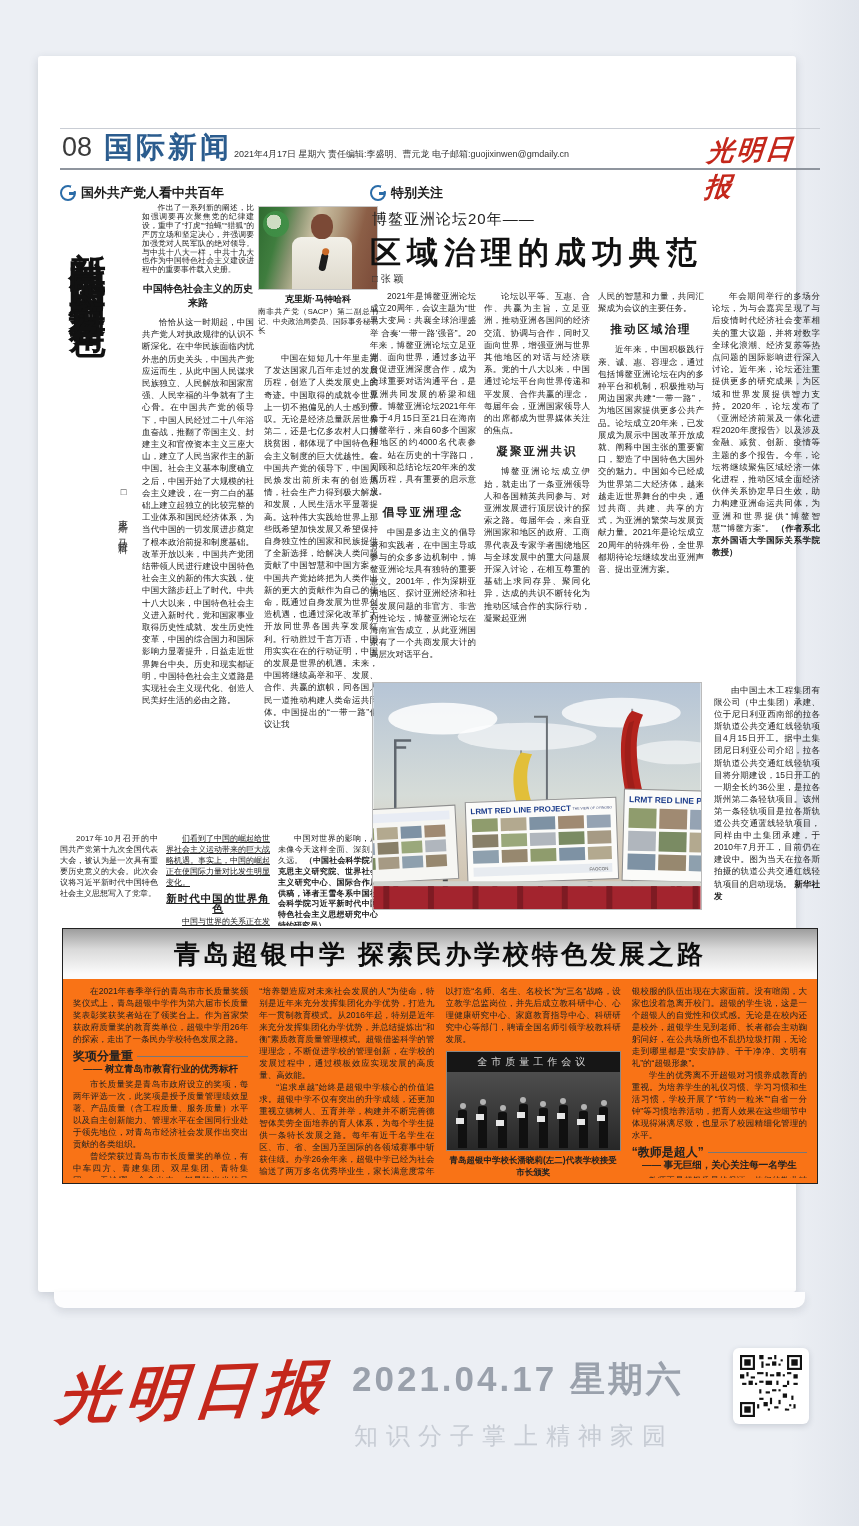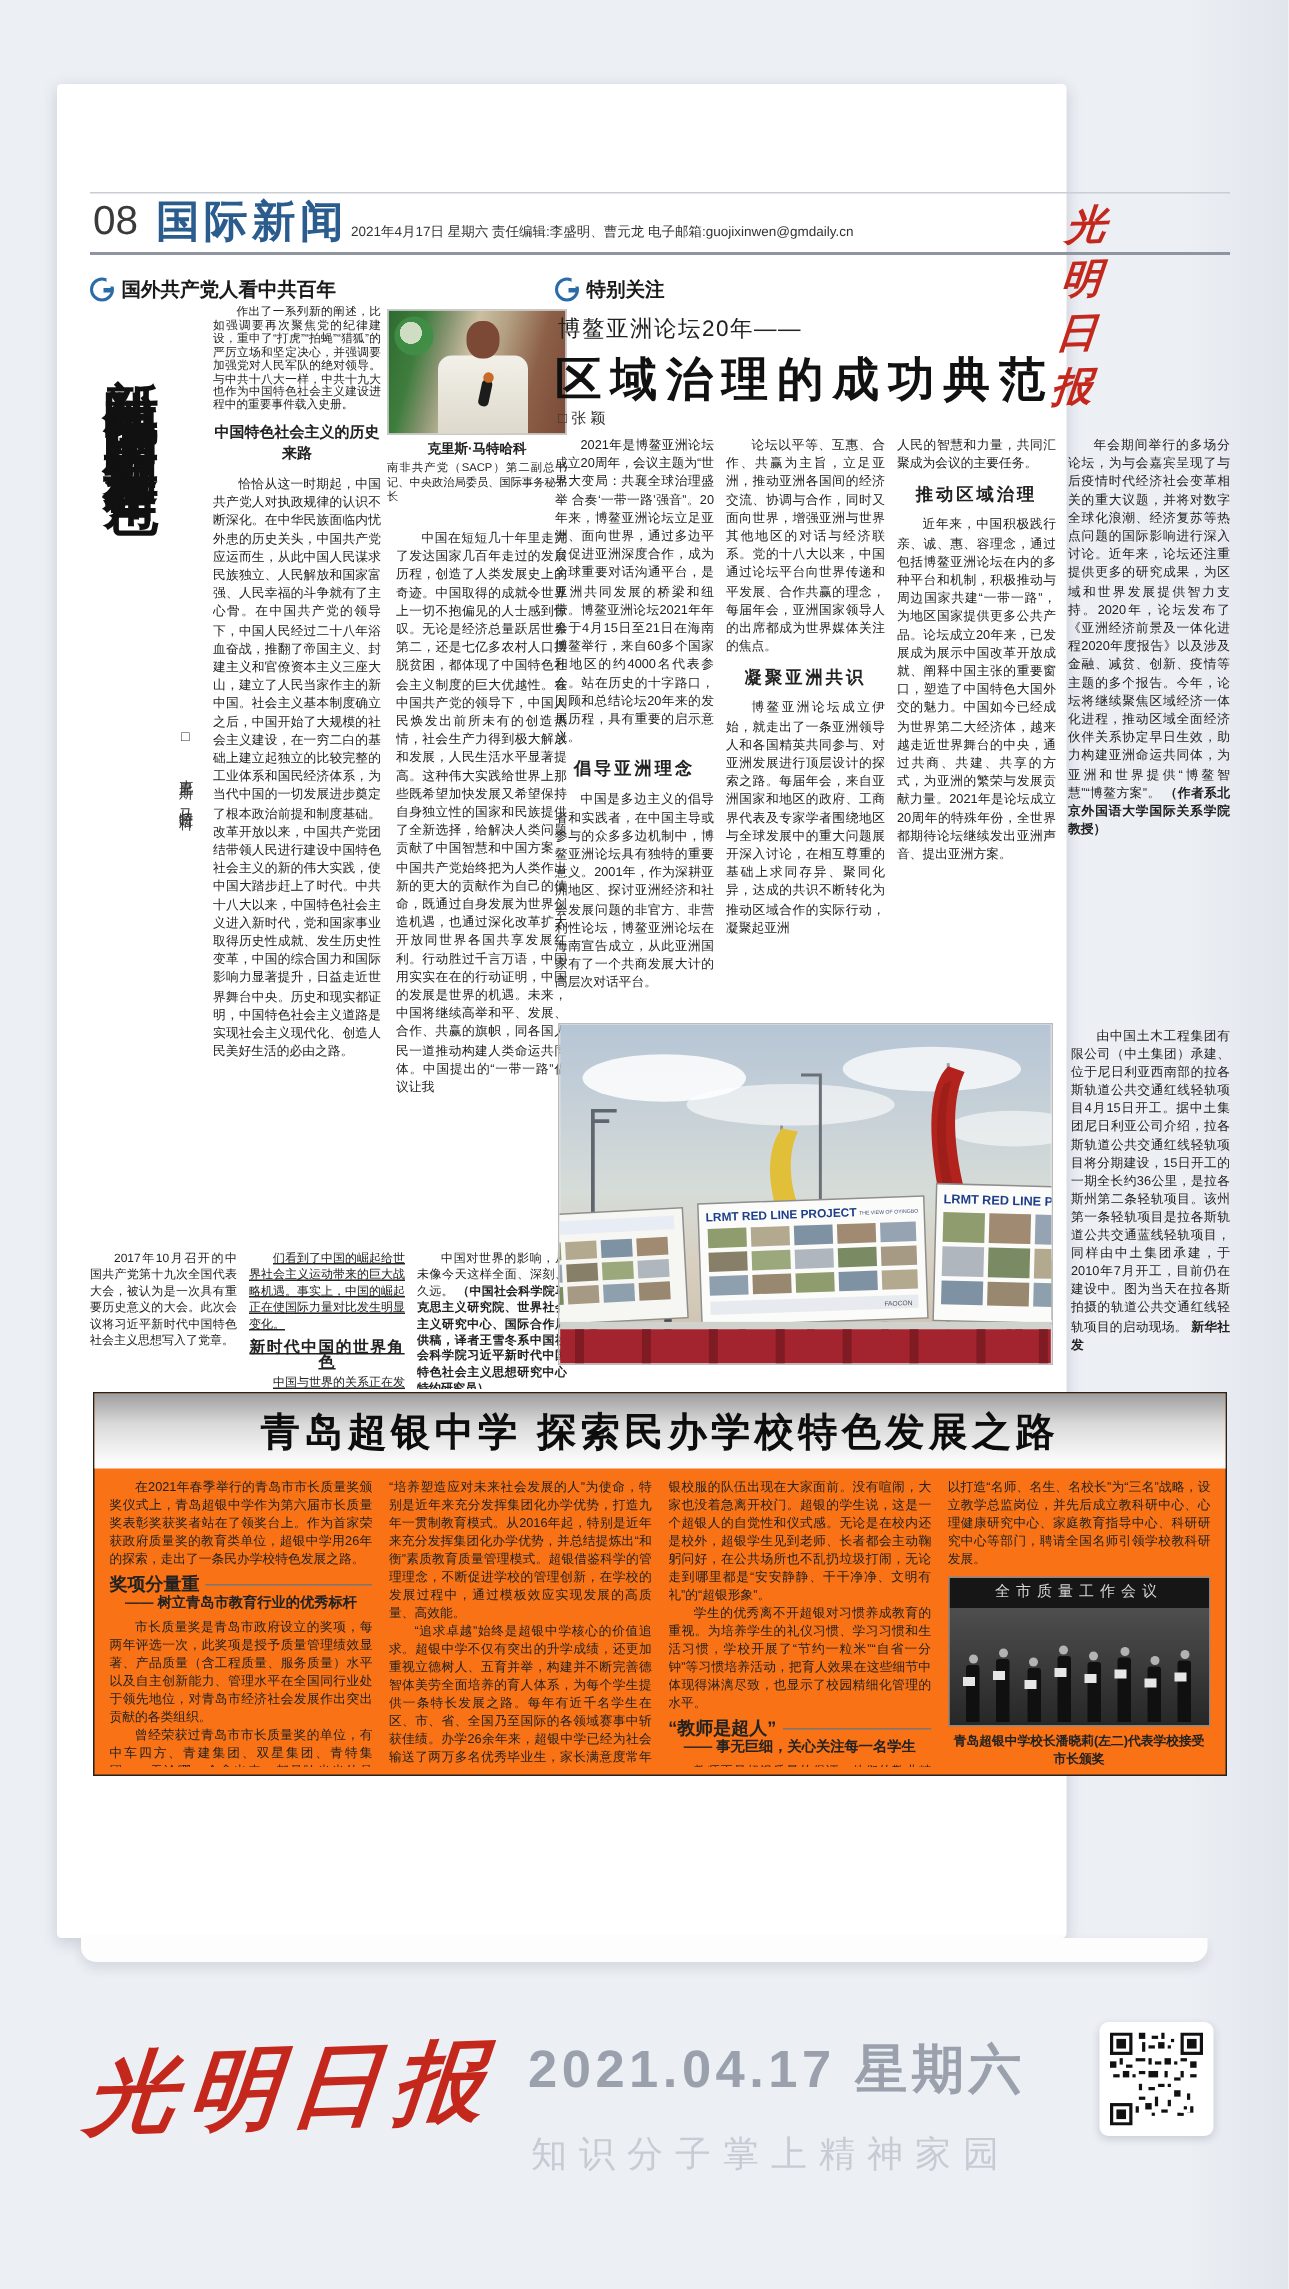--- a/index.html
+++ b/index.html
@@ -4,21 +4,21 @@
 <style>
   * { margin:0; padding:0; box-sizing:border-box; }
   html,body { width:859px; height:1526px; }
   body {
     position:relative;
     background:linear-gradient(90deg,#eceff4 0%,#eceff4 92%,#e1e5ec 100%);
     font-family:"Liberation Sans","DejaVu Sans",sans-serif;
     color:#222;
     overflow:hidden;
   }
-  .page-card{position:absolute;left:38px;top:56px;width:673px;height:1236px;background:#fff;border-radius:3px;box-shadow:0 3px 10px rgba(40,50,70,.18);}
+  .page-card{position:absolute;left:38px;top:56px;width:758px;height:1236px;background:#fff;border-radius:3px;box-shadow:0 3px 10px rgba(40,50,70,.18);}
   .page-card2{position:absolute;left:54px;top:1292px;width:751px;height:16px;background:#fdfdfe;border-radius:0 0 10px 10px;box-shadow:0 4px 8px rgba(40,50,70,.12);}
   
   .rule-top{position:absolute;left:22px;top:72px;width:760px;height:1px;background:#c9cdd4;}
   .hdr-pageno{position:absolute;left:24px;top:76px;font-size:27px;font-weight:500;color:#3a3a3a;}
   .hdr-section{position:absolute;left:66px;top:72px;font-size:29px;font-weight:900;letter-spacing:3px;color:#2b5c8e;}
   .hdr-dateline{position:absolute;left:196px;top:92px;font-size:9px;color:#333;}
   .masthead-red{color:#c4271b;font-weight:900;font-style:italic;letter-spacing:2px;transform:skewX(-7deg) rotate(-2deg);display:inline-block;}
   .hdr-masthead{position:absolute;left:668px;top:76px;font-size:27px;}
   .rule-hdr{position:absolute;left:22px;top:112px;width:760px;height:2px;background:#8f959e;}
   
@@ -295,46 +295,46 @@
         <p>市长质量奖是青岛市政府设立的奖项，每两年评选一次，此奖项是授予质量管理绩效显著、产品质量（含工程质量、服务质量）水平以及自主创新能力、管理水平在全国同行业处于领先地位，对青岛市经济社会发展作出突出贡献的各类组织。</p>
         <p>曾经荣获过青岛市市长质量奖的单位，有中车四方、青建集团、双星集团、青特集团……无论哪一个拿出来，都是响当当的品牌。如今市长质量奖首次颁发给教育领域花落超银，意味着超银中学以过硬的办学质量树立起青岛市教育行业的优秀标杆。</p>
 
       </div>
       <div class="ad-col">
         <p style="text-indent:0;">“培养塑造应对未来社会发展的人”为使命，特别是近年来充分发挥集团化办学优势，打造九年一贯制教育模式。从2016年起，特别是近年来充分发挥集团化办学优势，并总结提炼出“和衡”素质教育质量管理模式。超银借鉴科学的管理理念，不断促进学校的管理创新，在学校的发展过程中，通过模板效应实现发展的高质量、高效能。</p>
         <p>“追求卓越”始终是超银中学核心的价值追求。超银中学不仅有突出的升学成绩，还更加重视立德树人、五育并举，构建并不断完善德智体美劳全面培养的育人体系，为每个学生提供一条特长发展之路。每年有近千名学生在区、市、省、全国乃至国际的各领域赛事中斩获佳绩。办学26余年来，超银中学已经为社会输送了两万多名优秀毕业生，家长满意度常年保持在95%以上，树立了“校风正、学风浓”的良好社会口碑。</p>
 
       </div>
       <div class="ad-col">
-        <p style="text-indent:0;">银校服的队伍出现在大家面前。没有喧闹，大家也没着急离开校门。超银的学生说，这是一个超银人的自觉性和仪式感。无论是在校内还是校外，超银学生见到老师、长者都会主动鞠躬问好，在公共场所也不乱扔垃圾打闹，无论走到哪里都是“安安静静、干干净净、文明有礼”的“超银形象”。</p>
-        <p>学生的优秀离不开超银对习惯养成教育的重视。为培养学生的礼仪习惯、学习习惯和生活习惯，学校开展了“节约一粒米”“自省一分钟”等习惯培养活动，把育人效果在这些细节中体现得淋漓尽致，也显示了校园精细化管理的水平。</p>
-        <div class="ad-h">
-            <b>“教师是超人”</b>
-            <i></i>
-          </div>
-        <div class="ad-s">—— 事无巨细，关心关注每一名学生</div>
-        <p>教师更是超银质量的保证，他们的敬业精神备受赞誉，“超银的老师是超人”广为流传。教师对每位学生关心关注，注重公平、公开、公正，师生之间牢牢拧成一股绳，增强了对彼此的理解与信任。超银的教师不仅爱岗敬业，而且专业能力过硬。学校</p>
-      </div>
-      <div class="ad-col">
         <p style="text-indent:0;">以打造“名师、名生、名校长”为“三名”战略，设立教学总监岗位，并先后成立教科研中心、心理健康研究中心、家庭教育指导中心、科研研究中心等部门，聘请全国名师引领学校教科研发展。</p>
         <div class="ad-photo">
           <div class="ad-banner">全市质量工作会议</div>
           <div class="ad-stage">
             <div class="fig" style="height:38px"></div>
             <div class="fig" style="height:42px"></div>
             <div class="fig" style="height:36px"></div>
             <div class="fig" style="height:44px"></div>
             <div class="fig" style="height:40px"></div>
             <div class="fig" style="height:43px"></div>
             <div class="fig" style="height:37px"></div>
             <div class="fig" style="height:41px"></div>
           </div>
         </div>
         <div class="ad-caption">青岛超银中学校长潘晓莉(左二)代表学校接受市长颁奖</div>
 
+      </div>
+      <div class="ad-col">
+        <p style="text-indent:0;">银校服的队伍出现在大家面前。没有喧闹，大家也没着急离开校门。超银的学生说，这是一个超银人的自觉性和仪式感。无论是在校内还是校外，超银学生见到老师、长者都会主动鞠躬问好，在公共场所也不乱扔垃圾打闹，无论走到哪里都是“安安静静、干干净净、文明有礼”的“超银形象”。</p>
+        <p>学生的优秀离不开超银对习惯养成教育的重视。为培养学生的礼仪习惯、学习习惯和生活习惯，学校开展了“节约一粒米”“自省一分钟”等习惯培养活动，把育人效果在这些细节中体现得淋漓尽致，也显示了校园精细化管理的水平。</p>
+        <div class="ad-h">
+            <b>“教师是超人”</b>
+            <i></i>
+          </div>
+        <div class="ad-s">—— 事无巨细，关心关注每一名学生</div>
+        <p>教师更是超银质量的保证，他们的敬业精神备受赞誉，“超银的老师是超人”广为流传。教师对每位学生关心关注，注重公平、公开、公正，师生之间牢牢拧成一股绳，增强了对彼此的理解与信任。超银的教师不仅爱岗敬业，而且专业能力过硬。学校</p>
       </div>
     </div>
   </div>
 </div>
 
 <div class="page-card2"></div>
 
 <div class="f-masthead masthead-red">光明日报</div>
 <div class="f-date">2021.04.17 星期六</div>
 <div class="f-slogan">知识分子掌上精神家园</div>

